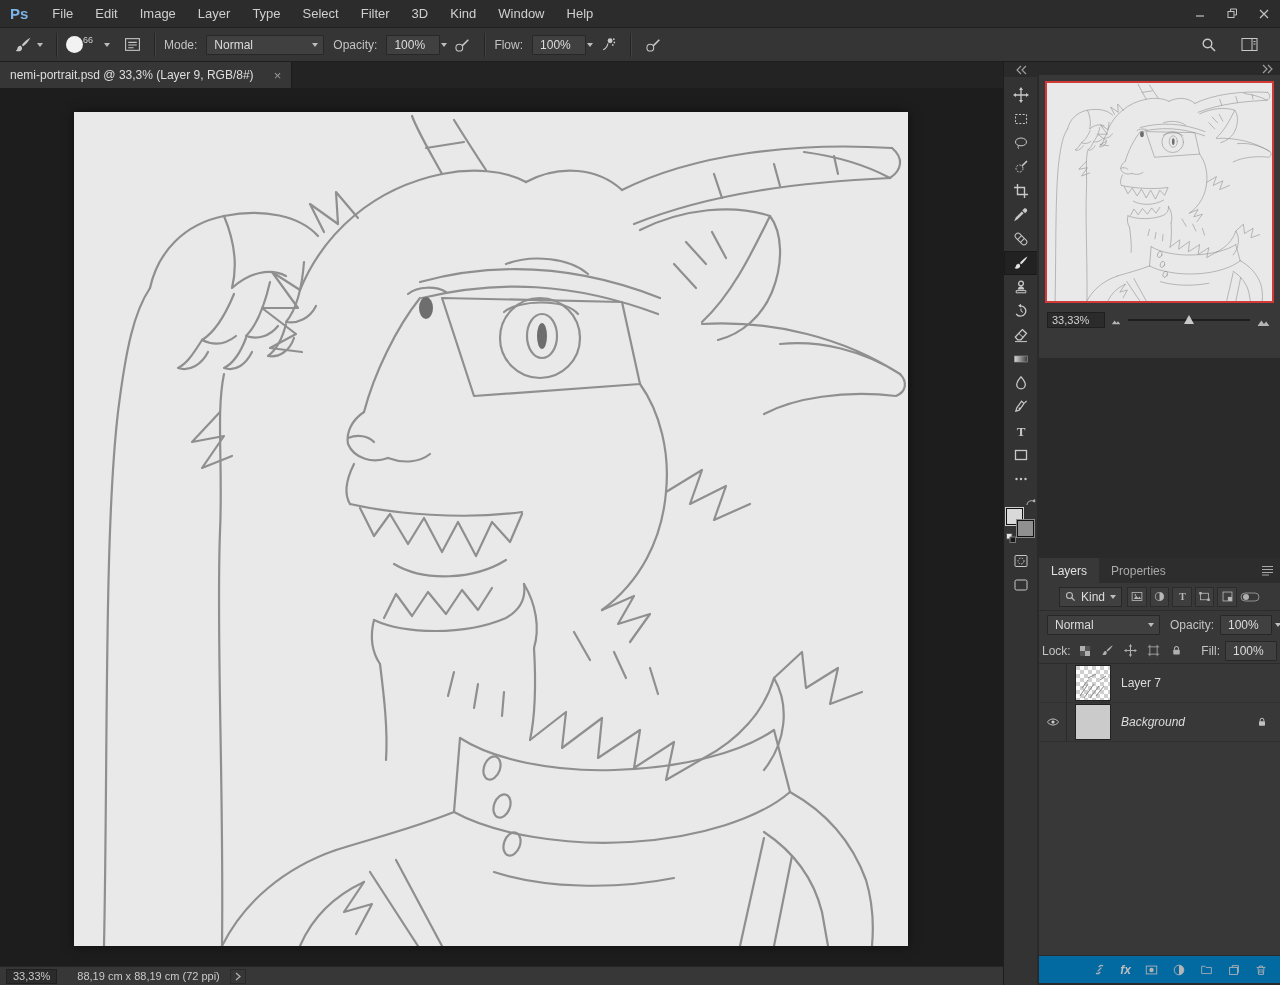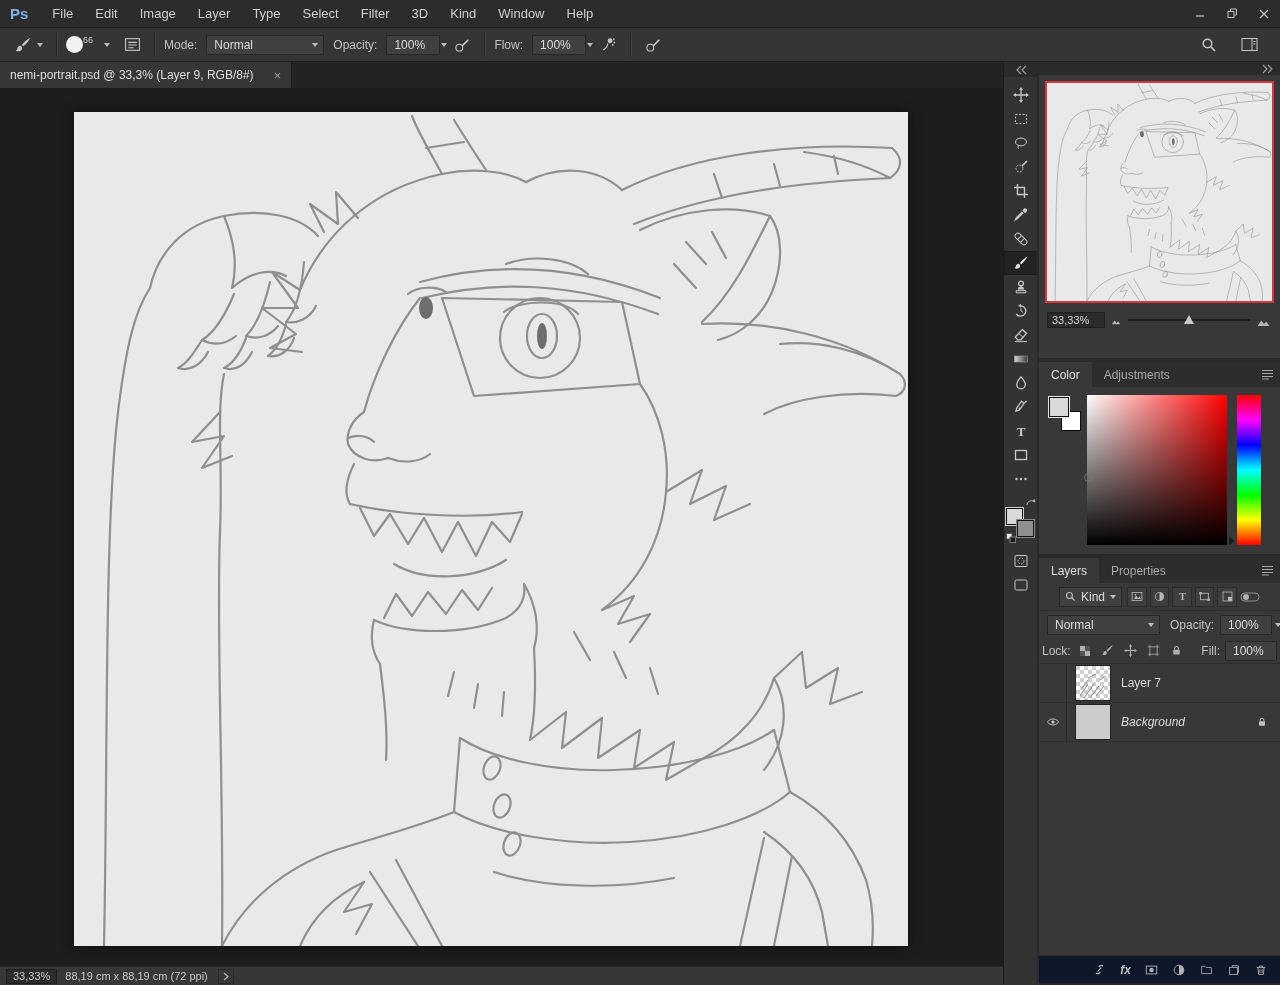--- a/index.html
+++ b/index.html
@@ -43,21 +43,21 @@
   
   .canvas-area{position:absolute;left:0;top:88px;width:1003px;height:878px;background:#1d1d1d;overflow:hidden}
   .canvas{position:absolute;left:74px;top:24px;width:834px;height:834px;background:#e9e9e9;
     box-shadow:0 0 10px rgba(0,0,0,.55)}
 
   
   .statusbar{position:absolute;left:0;top:966px;width:1003px;height:19px;background:#373737;
     border-top:1px solid #252525;display:flex;align-items:center;font-size:11px;color:#c9c9c9}
   .zoombox{background:#2b2b2b;border:1px solid #202020;padding:0 6px;margin-left:6px;height:15px;
     display:flex;align-items:center}
-  .docinfo{margin-left:8px}
+  .docinfo{margin-left:20px}
   .status-chevron{margin-left:10px;width:16px;height:15px;border:1px solid #2a2a2a;display:flex;
     align-items:center;justify-content:center}
 
   
   .toolstrip{position:absolute;left:1003px;top:62px;width:34px;height:923px;background:#333333;
     border-left:1px solid #1e1e1e;display:flex;flex-direction:column;align-items:center}
   .strip-head{width:100%;height:15px;display:flex;align-items:center;justify-content:center;background:#2a2a2a;margin-bottom:6px}
   .tool{width:34px;height:24px;display:flex;align-items:center;justify-content:center;flex:none}
   .tool.selected{background:#222222;box-shadow:inset 0 0 0 1px #1a1a1a}
   .colorwidget{position:relative;width:30px;height:44px;margin:8px 0 6px 0;flex:none}
@@ -118,21 +118,21 @@
   .layer-row.selected{background:#515151}
   .eye-cell{width:28px;height:39px;display:flex;align-items:center;justify-content:center;
     border-right:1px solid #2b2b2b;flex:none}
   .thumb{width:36px;height:36px;margin-left:8px;border:1px solid #222;flex:none;position:relative;overflow:hidden}
   .checker{background:repeating-conic-gradient(#fdfdfd 0 25%,#cfcfcf 0 50%);background-size:8px 8px}
   .thumb.active-thumb{outline:1px solid #dadada}
   .thumb.solid{background:#cbcbcb}
   .layer-name{margin-left:10px;font-size:12px;color:#dcdcdc}
   .row-lock{margin-left:auto;margin-right:12px}
   .layers-toolbar{position:absolute;left:0;right:0;bottom:0;height:28px;border-top:1px solid #2b2b2b;
-    display:flex;align-items:center;justify-content:flex-end;gap:13px;padding:0 12px;background:#0f172a}
+    display:flex;align-items:center;justify-content:flex-end;gap:13px;padding:0 12px;background:#0369a1}
   .fx-label{font-size:12px;font-style:italic;color:#bdbdbd;font-weight:bold}
 </style>
 </head>
 <body>
 
 <svg width="0" height="0" style="position:absolute">
   <defs>
     <g id="artwork" fill="none" stroke="#8f8f8f" stroke-width="2.2" stroke-linecap="round" stroke-linejoin="round">
 
       <path d="M30 834 C34 640 30 420 44 300 C52 236 60 200 76 176"></path>
@@ -533,40 +533,20 @@
         <div class="nav-slider">
           <div class="nav-track"></div>
           <div class="nav-thumbtri"></div>
         </div>
         <svg width="16" height="14" viewBox="0 0 14 13">
             <path d="M1 12l3.5-5 2.5 3.3 2-2.3 3 4z" fill="#b5b5b5"></path>
           </svg>
       </div>
     </section>
 
-    <section class="panel" id="colorpanel">
-      <div class="panel-header">
-        <span class="ptab active">Color</span>
-        <span class="ptab">Adjustments</span>
-        <span class="pmenu">
-          <svg width="13" height="11" viewBox="0 0 13 11">
-              <path d="M1 1.5h11M1 4.5h11M1 7.5h11M1 10h7" stroke="#a8a8a8"></path>
-            </svg>
-        </span>
-      </div>
-      <div class="color-body">
-        <span class="cp-fg"></span>
-        <span class="cp-bg"></span>
-        <div class="sat-square">
-          <span class="picker-ring"></span>
-        </div>
-        <div class="hue-bar"></div>
-        <span class="hue-pointer"></span>
-      </div>
-    </section>
 
     <section class="panel" id="layerspanel">
       <div class="panel-header">
         <span class="ptab active">Layers</span>
         <span class="ptab">Properties</span>
         <span class="pmenu">
           <svg width="13" height="11" viewBox="0 0 13 11">
               <path d="M1 1.5h11M1 4.5h11M1 7.5h11M1 10h7" stroke="#a8a8a8"></path>
             </svg>
         </span>

